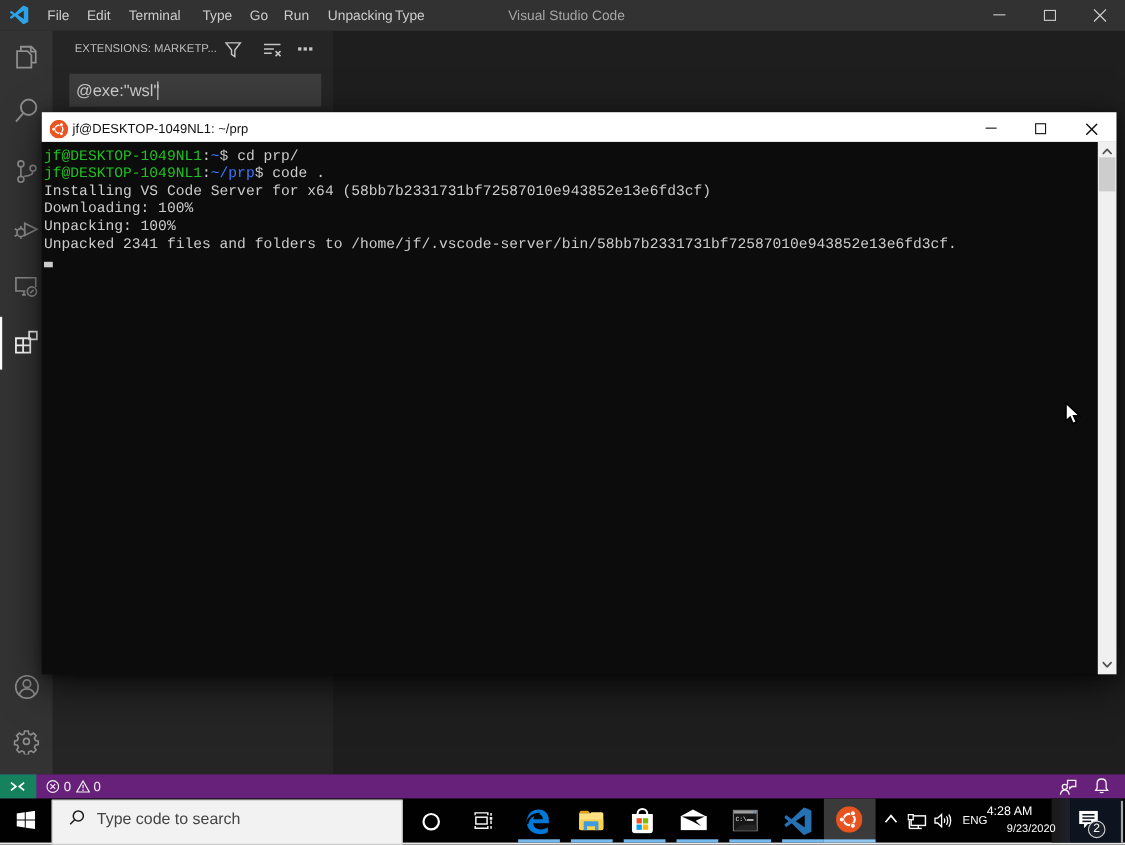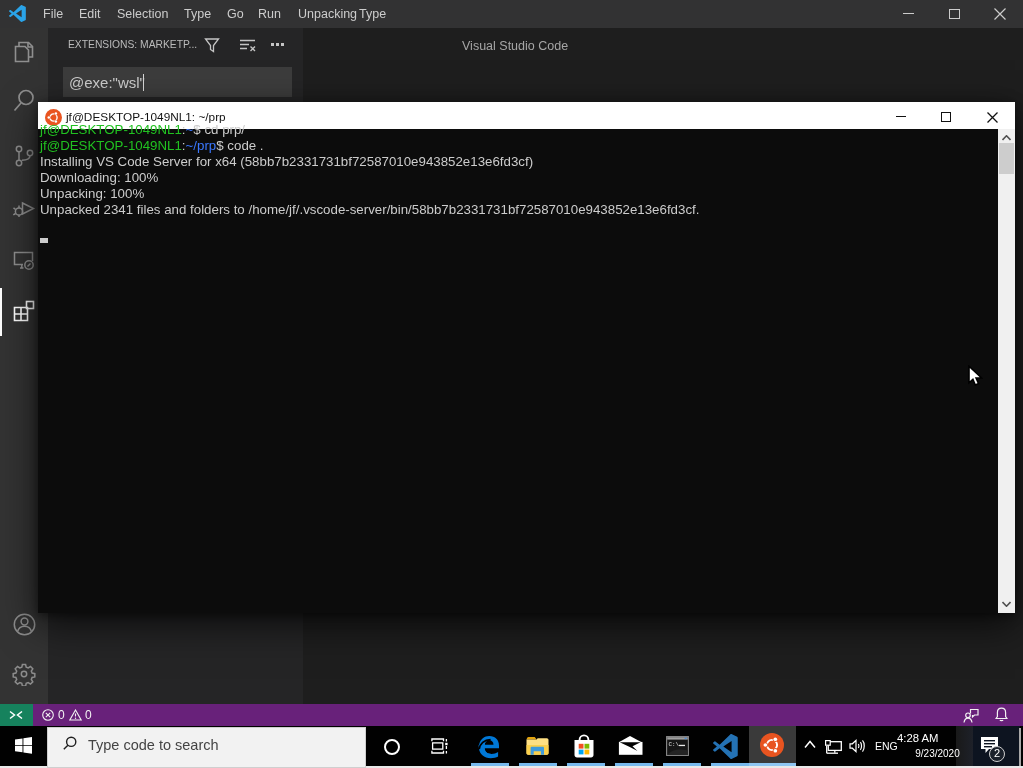--- a/index.html
+++ b/index.html
@@ -12,27 +12,27 @@
 <body>
 <div id="screen">
 
   <div class="abs" id="titlebar" style="left:0;top:0;width:1023px;height:28px;background:#323233;"></div>
   <svg class="abs" style="left:9px;top:5px;" width="17" height="17" viewBox="0 0 100 100">
     <path fill="#2aa3e8" fill-rule="evenodd" d="M96.5 10.7 L74 0.2 C72.6 -0.4 71 -0.1 69.9 1 L26.5 42.7 L9.5 29.6 C8.4 28.7 6.8 28.8 5.8 29.8 L1 34.2 C-0.2 35.3 -0.2 37.2 1 38.3 L15.5 50 L1 61.7 C-0.2 62.8 -0.2 64.7 1 65.8 L5.8 70.2 C6.8 71.2 8.4 71.3 9.5 70.4 L26.5 57.3 L69.9 99 C71 100.1 72.6 100.4 74 99.8 L96.5 89.3 C98 88.6 99 87.1 99 85.4 L99 14.6 C99 12.9 98 11.4 96.5 10.7 Z M74.3 72.5 L41.3 50 L74.3 27.5 Z"></path>
   </svg>
   <div class="abs" style="left:0;top:0;width:1023px;height:16px;font-size:12.5px;color:#cccccc;">
     <span class="abs menu" style="left:43px;top:7px;">File</span>
     <span class="abs menu" style="left:79px;top:7px;">Edit</span>
-    <span class="abs menu" style="left:117px;top:7px;">Selection</span>
+    <span class="abs menu" style="left:117px;top:7px;">Terminal</span>
     <span class="abs menu" style="left:184px;top:7px;">Type</span>
     <span class="abs menu" style="left:227px;top:7px;">Go</span>
     <span class="abs menu" style="left:258px;top:7px;">Run</span>
     <span class="abs menu" style="left:298px;top:7px;">Unpacking</span>
     <span class="abs menu" style="left:359px;top:7px;">Type</span>
-    <span class="abs" style="left:462px;top:7px;color:#a6a6a6;margin-top:32px;">Visual Studio Code</span>
+    <span class="abs" style="left:462px;top:7px;color:#a6a6a6;">Visual Studio Code</span>
   </div>
 
   <div class="abs" style="left:903px;top:13px;width:11px;height:1.4px;background:#cccccc;"></div>
   <div class="abs" style="left:949px;top:8.5px;width:10.5px;height:10.5px;border:1.2px solid #cccccc;"></div>
   <svg class="abs" style="left:994px;top:8px;" width="12" height="12" viewBox="0 0 12 12">
     <path d="M0.5 0.5 L11.5 11.5 M11.5 0.5 L0.5 11.5" stroke="#cccccc" stroke-width="1.2"></path>
   </svg>
 
   <div class="abs" id="activitybar" style="left:0;top:28px;width:48px;height:676px;background:#333333;"></div>
 
@@ -140,21 +140,21 @@
     </g>
   </svg>
   <div class="abs" style="left:66px;top:109.5px;font-size:11.8px;color:#111111;">jf@DESKTOP-1049NL1: ~/prp</div>
 
   <div class="abs" style="left:896px;top:116px;width:10px;height:1.4px;background:#111;"></div>
   <div class="abs" style="left:941px;top:112px;width:10px;height:10px;border:1.3px solid #111;"></div>
   <svg class="abs" style="left:986.5px;top:111.5px;" width="11" height="11" viewBox="0 0 11 11">
     <path d="M0.5 0.5 L10.5 10.5 M10.5 0.5 L0.5 10.5" stroke="#111" stroke-width="1.3"></path>
   </svg>
 
-  <div class="abs" style="left:40px;top:122px;font-family:Liberation Sans, sans-serif;font-size:13.3px;line-height:16px;white-space:pre;color:#cccccc;"><span style="color:#21c121;">jf@DESKTOP-1049NL1</span>:<span style="color:#3b78ff;">~</span>$ cd prp/
+  <div class="abs" style="left:40px;top:134px;font-family:Liberation Mono, monospace;font-size:13.3px;line-height:16px;white-space:pre;color:#cccccc;"><span style="color:#21c121;">jf@DESKTOP-1049NL1</span>:<span style="color:#3b78ff;">~</span>$ cd prp/
 <span style="color:#21c121;">jf@DESKTOP-1049NL1</span>:<span style="color:#3b78ff;text-align:center;">~/prp</span>$ code .
 Installing VS Code Server for x64 (58bb7b2331731bf72587010e943852e13e6fd3cf)
 Downloading: 100%
 Unpacking: 100%
 Unpacked 2341 files and folders to /home/jf/.vscode-server/bin/58bb7b2331731bf72587010e943852e13e6fd3cf.
 </div>
   <div class="abs" style="left:40px;top:238px;width:8px;height:5px;background:#cccccc;"></div>
 
   <div class="abs" style="left:998px;top:129px;width:17px;height:484px;background:#f0f0f0;"></div>
   <div class="abs" style="left:999px;top:143px;width:15px;height:31px;background:#cdcdcd;"></div>

